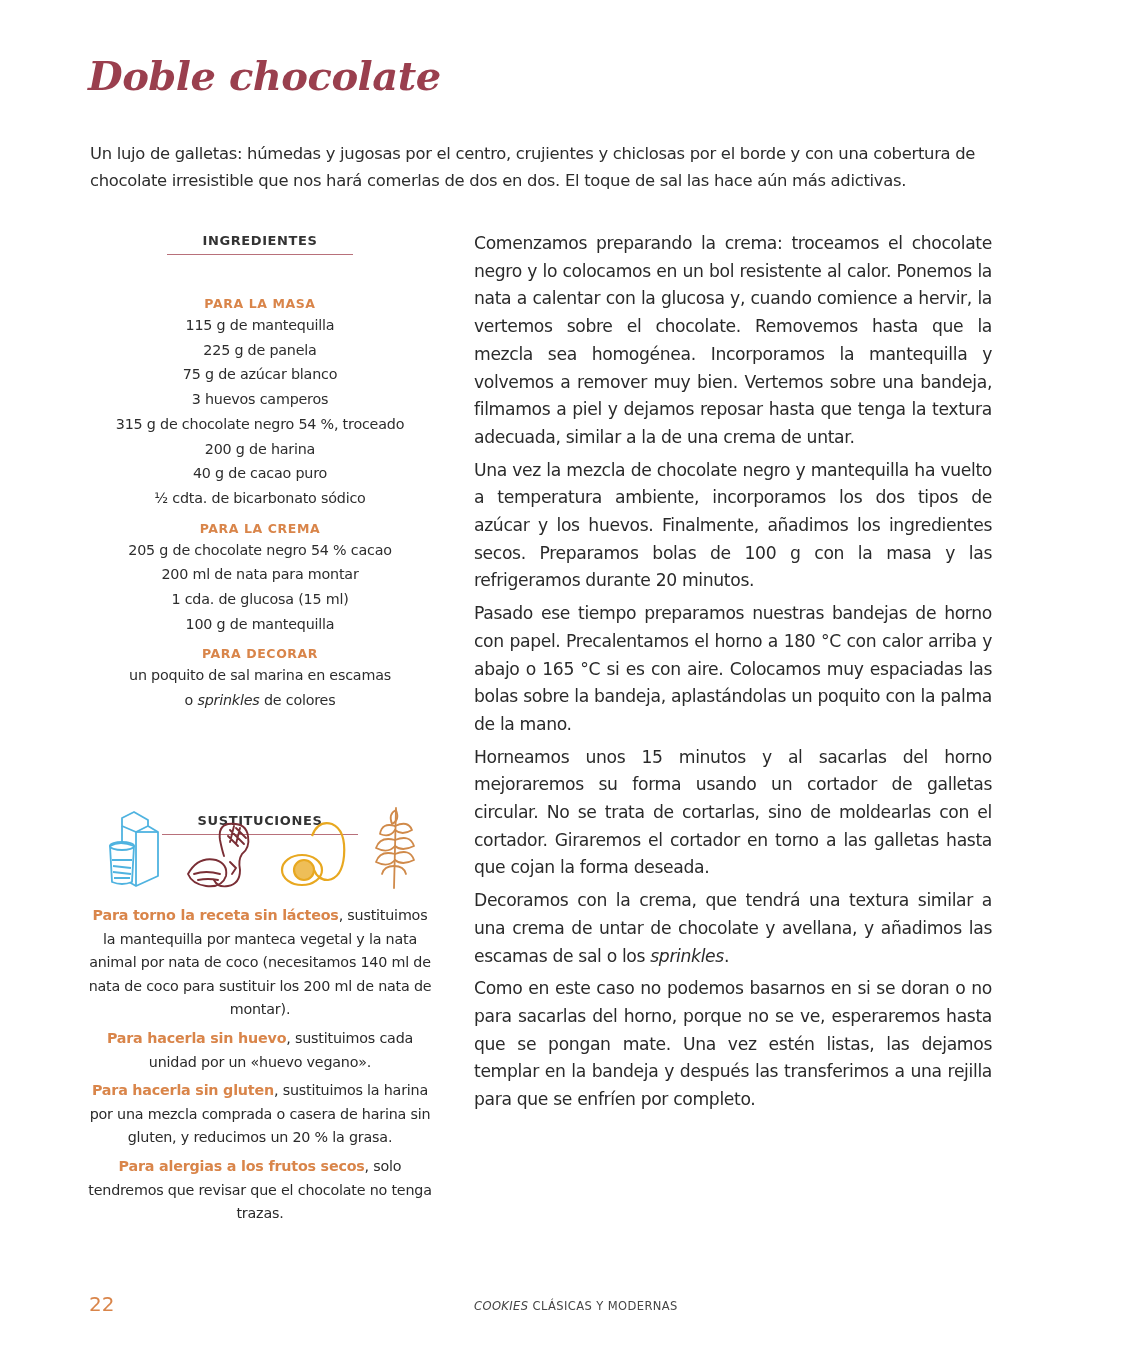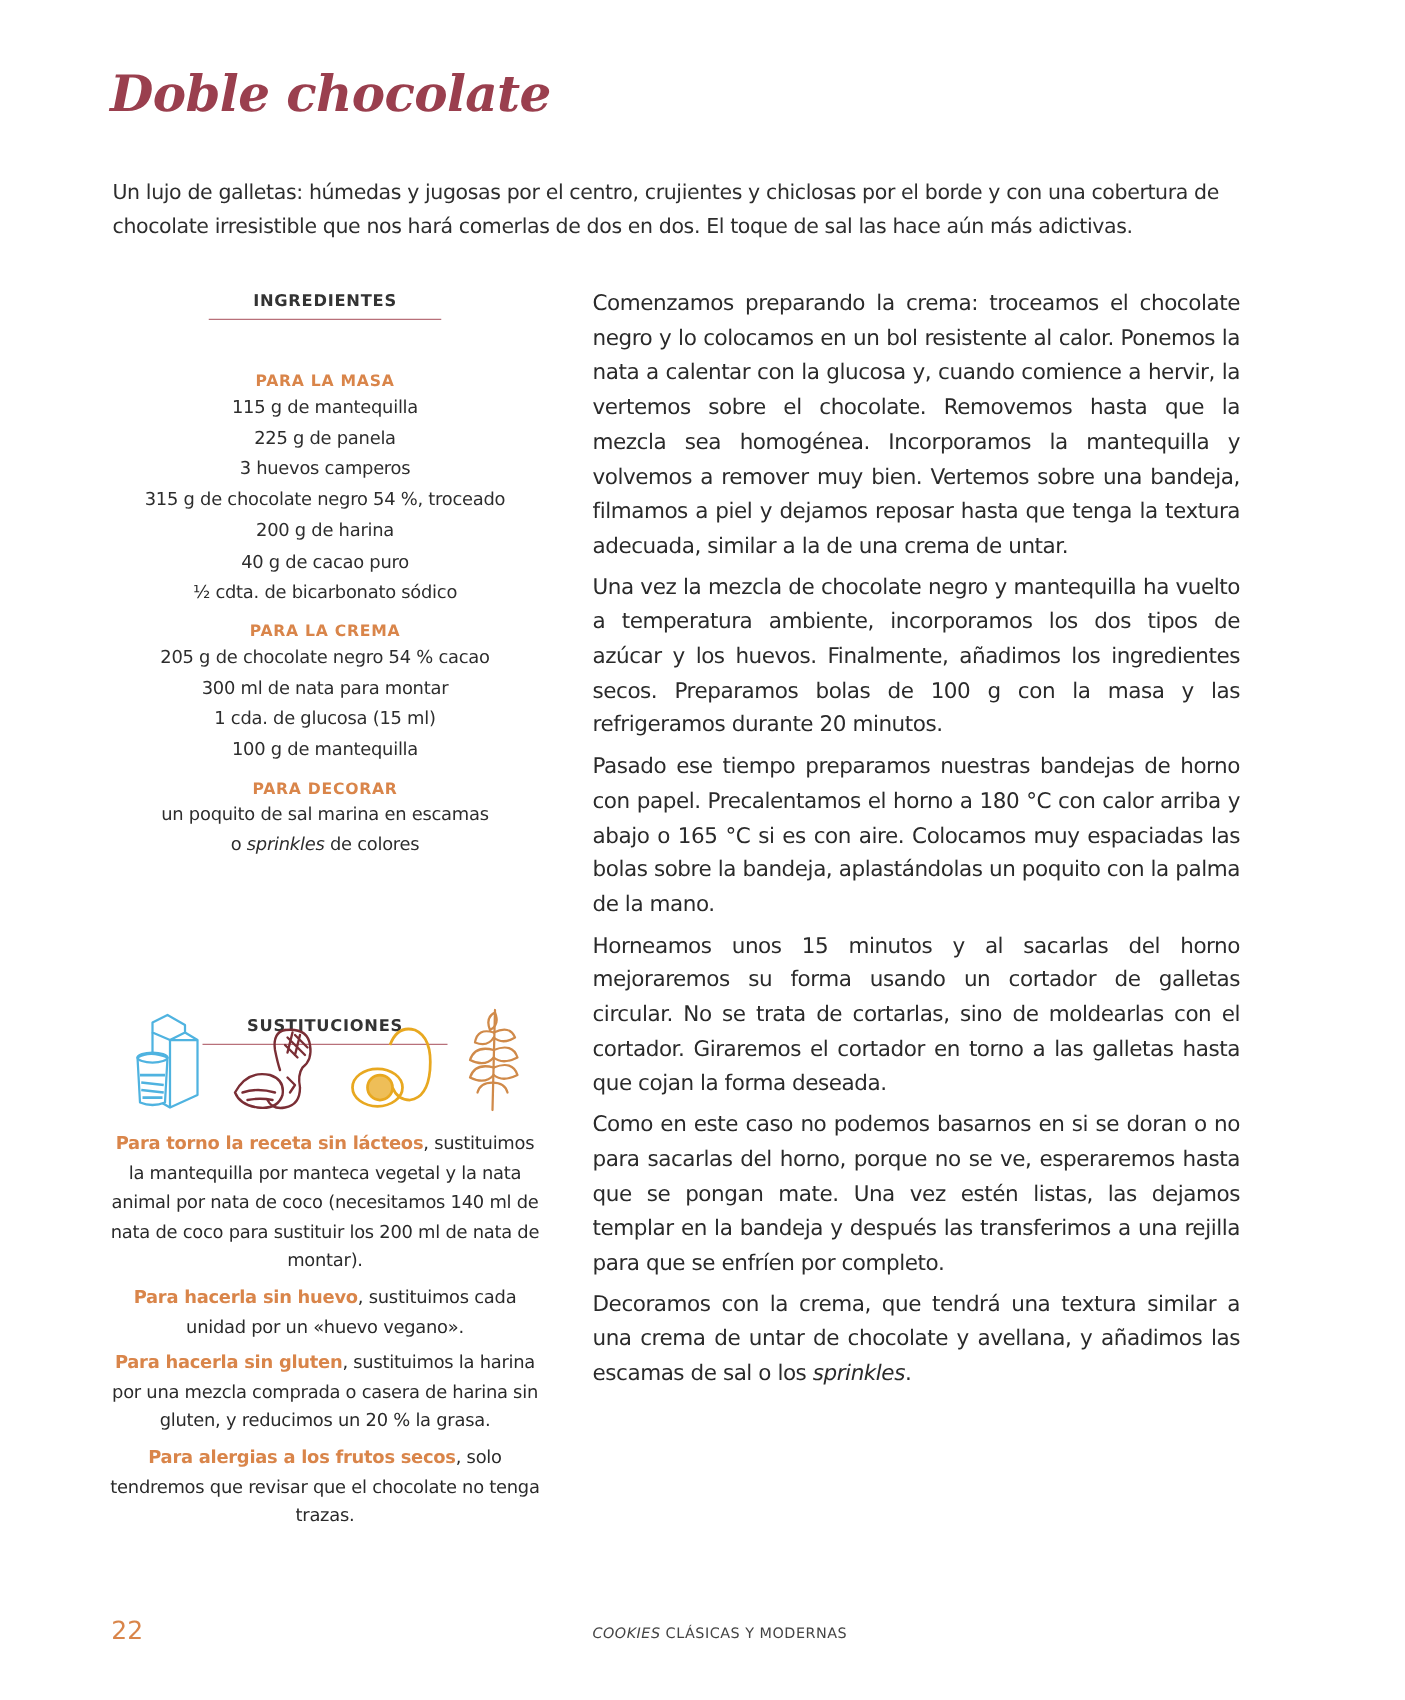--- a/index.html
+++ b/index.html
@@ -69,31 +69,32 @@
 <h1 class="title">Doble chocolate</h1>
 <p class="intro">Un lujo de galletas: húmedas y jugosas por el centro, crujientes y chiclosas por el borde y con una cobertura de chocolate irresistible que nos hará comerlas de dos en dos. El toque de sal las hace aún más adictivas.</p>
 
 <section class="left-col">
   <div class="section-head">INGREDIENTES</div>
 
   <div class="sub-head" style="margin-top:40px">PARA LA MASA</div>
   <ul class="ing-list">
     <li>115 g de mantequilla</li>
     <li>225 g de panela</li>
+    <li>75 g de azúcar blanco</li>
     <li>3 huevos camperos</li>
     <li>315 g de chocolate negro 54 %, troceado</li>
     <li>200 g de harina</li>
     <li>40 g de cacao puro</li>
     <li>½ cdta. de bicarbonato sódico</li>
   </ul>
 
   <div class="sub-head tight">PARA LA CREMA</div>
   <ul class="ing-list">
     <li>205 g de chocolate negro 54 % cacao</li>
-    <li>300 ml de nata para montar</li>
+    <li>200 ml de nata para montar</li>
     <li>1 cda. de glucosa (15 ml)</li>
     <li>100 g de mantequilla</li>
   </ul>
 
   <div class="sub-head tight">PARA DECORAR</div>
   <ul class="ing-list">
     <li>un poquito de sal marina en escamas</li>
     <li><span>o </span><i>sprinkles</i><span> de colores</span></li>
   </ul>
 </section>
@@ -151,18 +152,18 @@
   <p><span class="hl">Para hacerla sin huevo</span><span>, sustituimos cada unidad  por un «huevo vegano».</span></p>
   <p><span class="hl">Para hacerla sin gluten</span><span>, sustituimos la harina por una mezcla comprada o casera de harina sin gluten, y reducimos un 20 % la grasa.</span></p>
   <p><span class="hl">Para alergias a los frutos secos</span><span>, solo tendremos que revisar que el chocolate no tenga trazas.</span></p>
 </section>
 
 <section class="right-col">
   <p>Comenzamos preparando la crema: troceamos el chocolate negro y lo colocamos en un bol resistente al calor. Ponemos la nata a calentar con la glucosa y, cuando comience a hervir, la vertemos sobre el chocolate. Removemos hasta que la mezcla sea homogénea. Incorporamos la mantequilla y volvemos a remover muy bien. Vertemos sobre una bandeja, filmamos a piel y dejamos reposar hasta que tenga la textura adecuada, similar a la de una crema de untar.</p>
   <p>Una vez la mezcla de chocolate negro y mantequilla ha vuelto a temperatura ambiente, incorporamos los dos tipos de azúcar y los huevos. Finalmente, añadimos los ingredientes secos. Preparamos bolas de 100 g con la masa y las refrigeramos durante 20 minutos.</p>
   <p>Pasado ese tiempo preparamos nuestras bandejas de horno con papel. Precalentamos el horno a 180 °C con calor arriba y abajo o 165 °C si es con aire. Colocamos muy espaciadas las bolas sobre la bandeja, aplastándolas un poquito con la palma de la mano.</p>
   <p>Horneamos unos 15 minutos y al sacarlas del horno mejoraremos su forma usando un cortador de galletas circular. No se trata de cortarlas, sino de moldearlas con el cortador. Giraremos el cortador en torno a las galletas hasta que cojan la forma deseada.</p>
+  <p><span>Decoramos con la crema, que tendrá una textura similar a una crema de untar de chocolate y avellana, y añadimos las escamas de sal o los </span><i>sprinkles</i><span>.</span></p>
   <p>Como en este caso no podemos basarnos en si se doran o no para sacarlas del horno, porque no se ve, esperaremos hasta que se pongan mate. Una vez estén listas, las dejamos templar en la bandeja y después las transferimos a una rejilla para que se enfríen por completo.</p>
-  <p><span>Decoramos con la crema, que tendrá una textura similar a una crema de untar de chocolate y avellana, y añadimos las escamas de sal o los </span><i>sprinkles</i><span>.</span></p>
 </section>
 
 <div class="footer-num">22</div>
 <div class="footer-title"><i>COOKIES</i><span> CLÁSICAS Y MODERNAS</span></div>
 
 </body></html>

